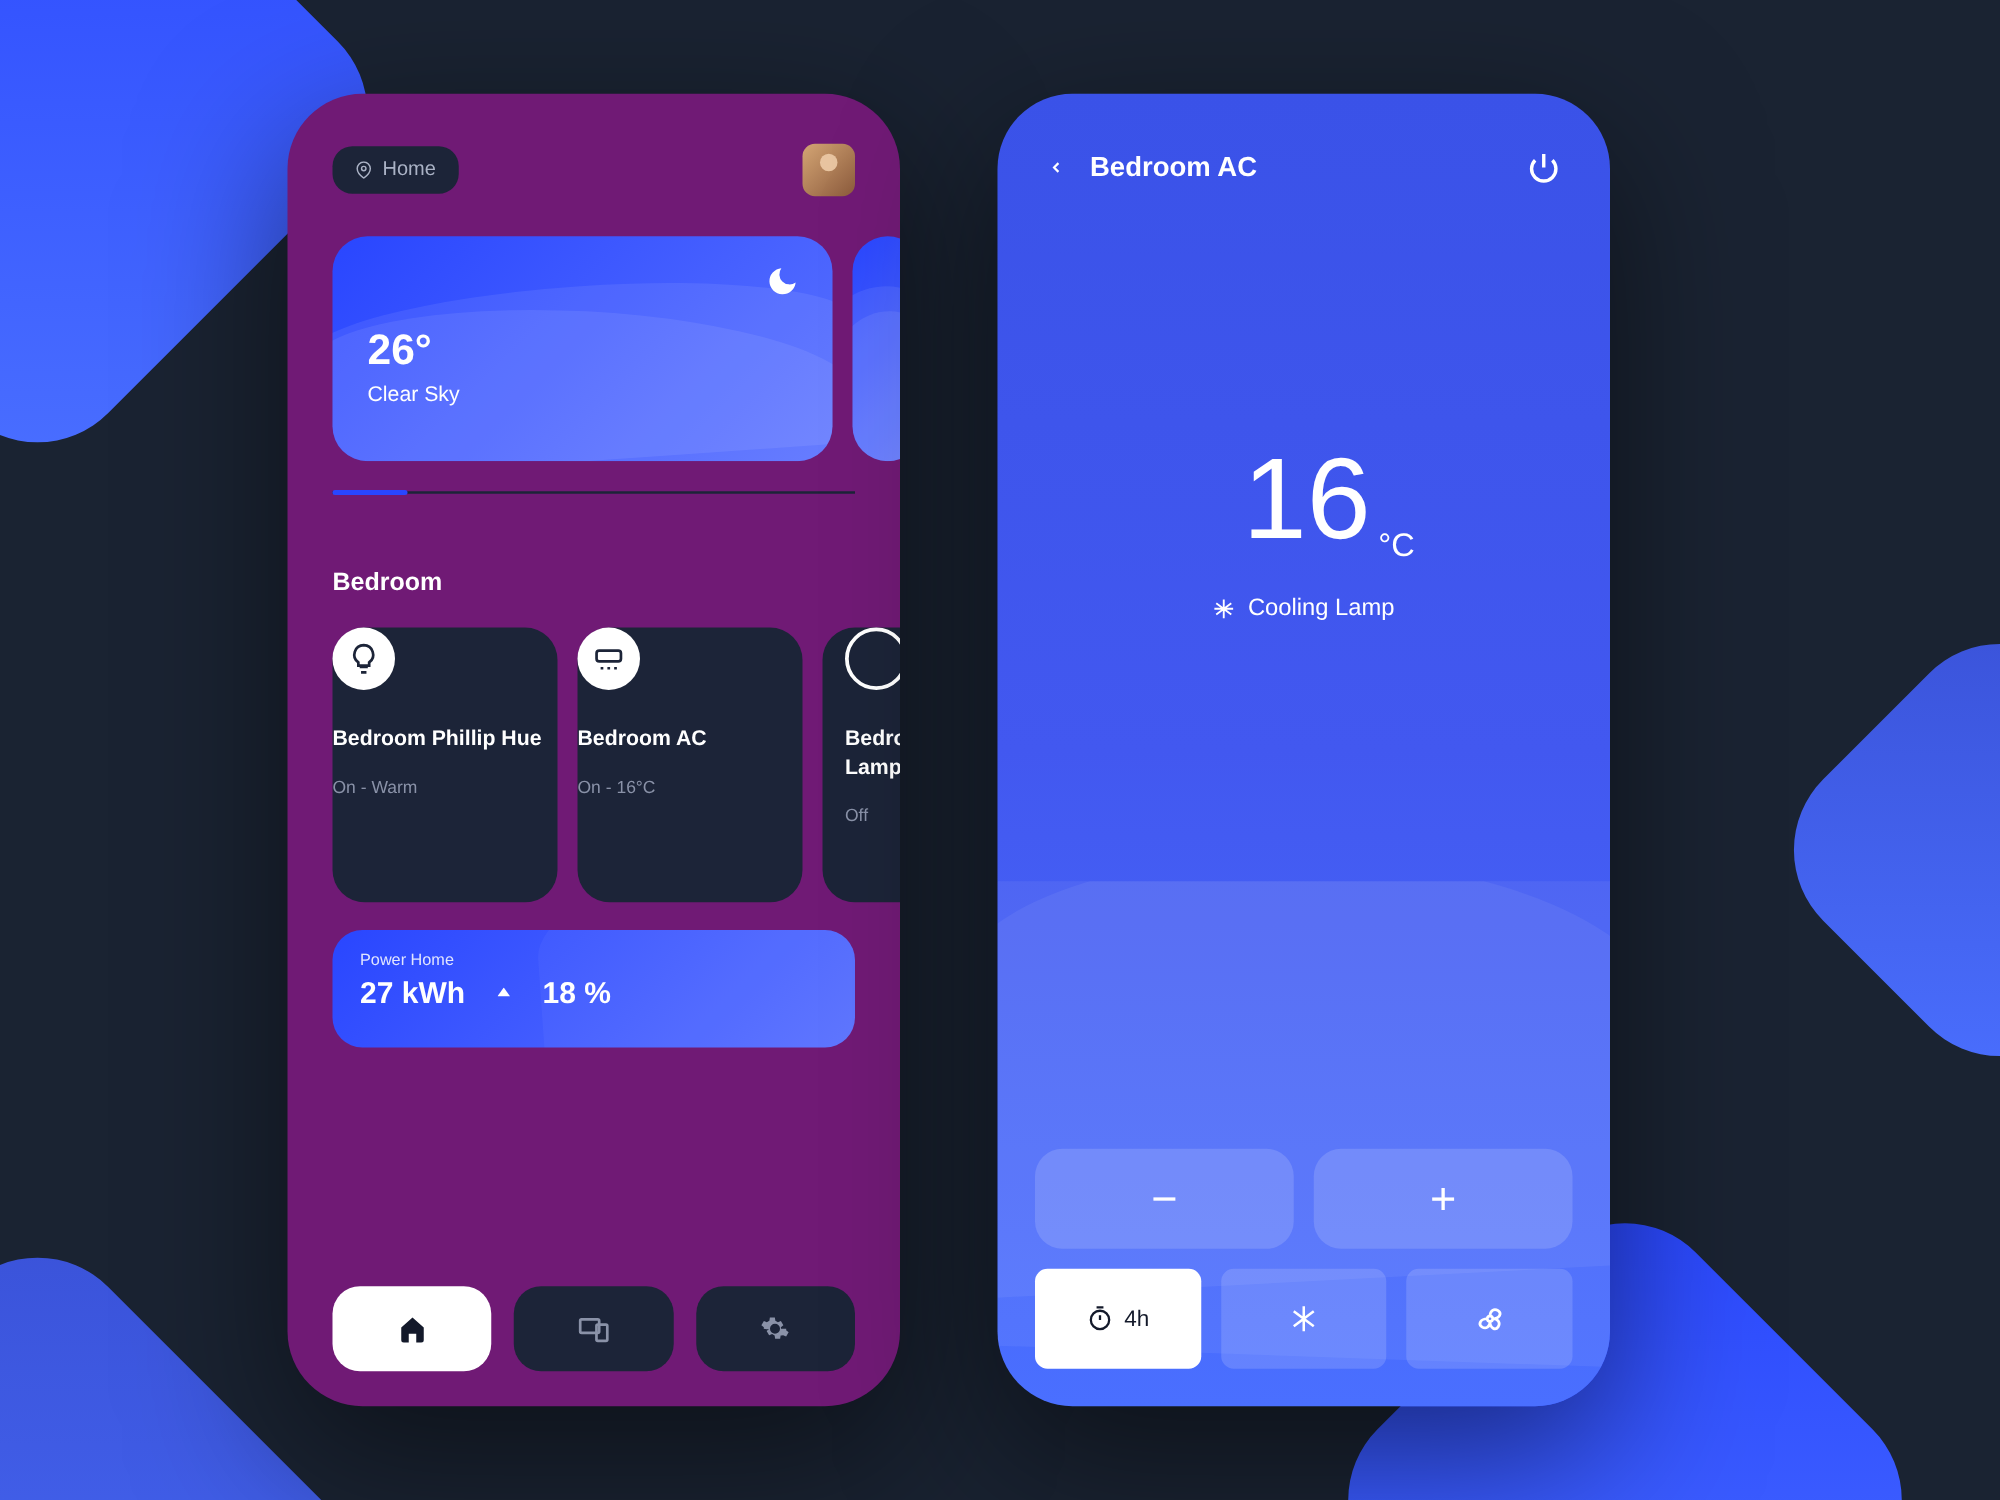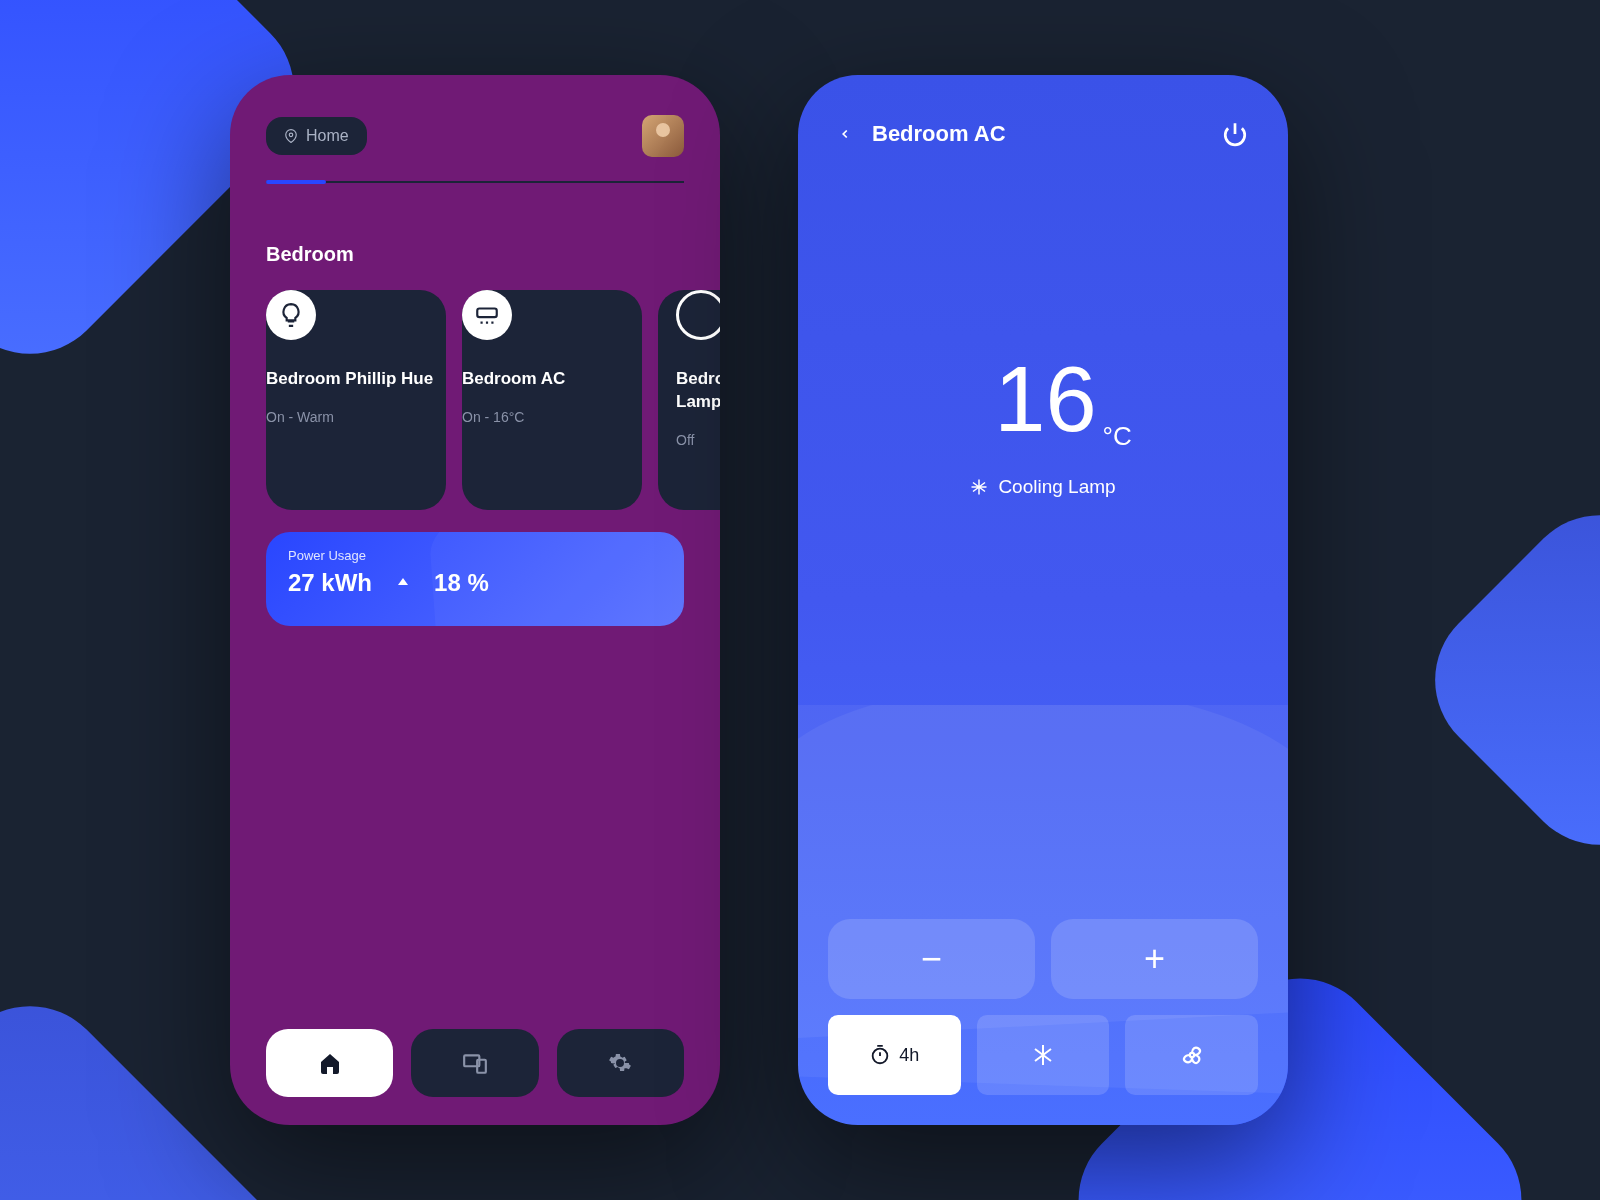--- a/index.html
+++ b/index.html
@@ -103,20 +103,37 @@
       <svg width="14" height="14" viewBox="0 0 24 24" fill="none" stroke="currentColor" stroke-width="2">
           <path d="M21 10c0 7-9 13-9 13s-9-6-9-13a9 9 0 0118 0z"></path>
           <circle cx="12" cy="10" r="3"></circle>
         </svg>
       <span>Home</span>
     </div>
     <div class="avatar"></div>
   </div>
 
 
+  <div class="weather-row">
+    <div class="weather-card">
+      <div class="wave-a"></div>
+        <div class="wave-b"></div>
+      <div class="moon-icon">
+        <svg width="28" height="28" viewBox="0 0 24 24" fill="#fff">
+            <path d="M21 12.79A9 9 0 1111.21 3 7 7 0 0021 12.79z"></path>
+          </svg>
+      </div>
+      <div class="w-temp">26°</div>
+      <div class="w-desc">Clear Sky</div>
+    </div>
+    <div class="weather-card peek">
+      <div class="wave-a"></div>
+        <div class="wave-b"></div>
+    </div>
+  </div>
 
   <div class="progress"></div>
 
   <div class="room-label">Bedroom</div>
 
   <div class="device-row">
     <div class="device-card">
       <div class="device-icon">
         <svg width="26" height="26" viewBox="0 0 24 24" fill="none" stroke="currentColor" stroke-width="2">
             <path d="M9 18h6M10 22h4M12 2a7 7 0 00-4 12.7V17h8v-2.3A7 7 0 0012 2z"></path>
@@ -137,21 +154,21 @@
     </div>
     <div class="device-card" style="flex:0 0 80px; padding-left:18px">
       <div class="device-icon" style="background:none; border:3px solid #fff"></div>
       <div class="device-name">Bedroom Lamp</div>
       <div class="device-status">Off</div>
     </div>
   </div>
 
   <div class="power-card">
     <div class="wave-a" style="bottom:-60px; left:40%; height:200px"></div>
-    <div class="pu-label">Power Usage</div>
+    <div class="pu-label">Power Home</div>
     <div class="pu-val">
       <span>27 kWh</span>
       <svg width="10" height="10" viewBox="0 0 10 10" fill="#fff">
           <path d="M5 0l5 7H0z"></path>
         </svg>
       <span>18 %</span>
     </div>
   </div>
 
   <div class="nav-bar">

